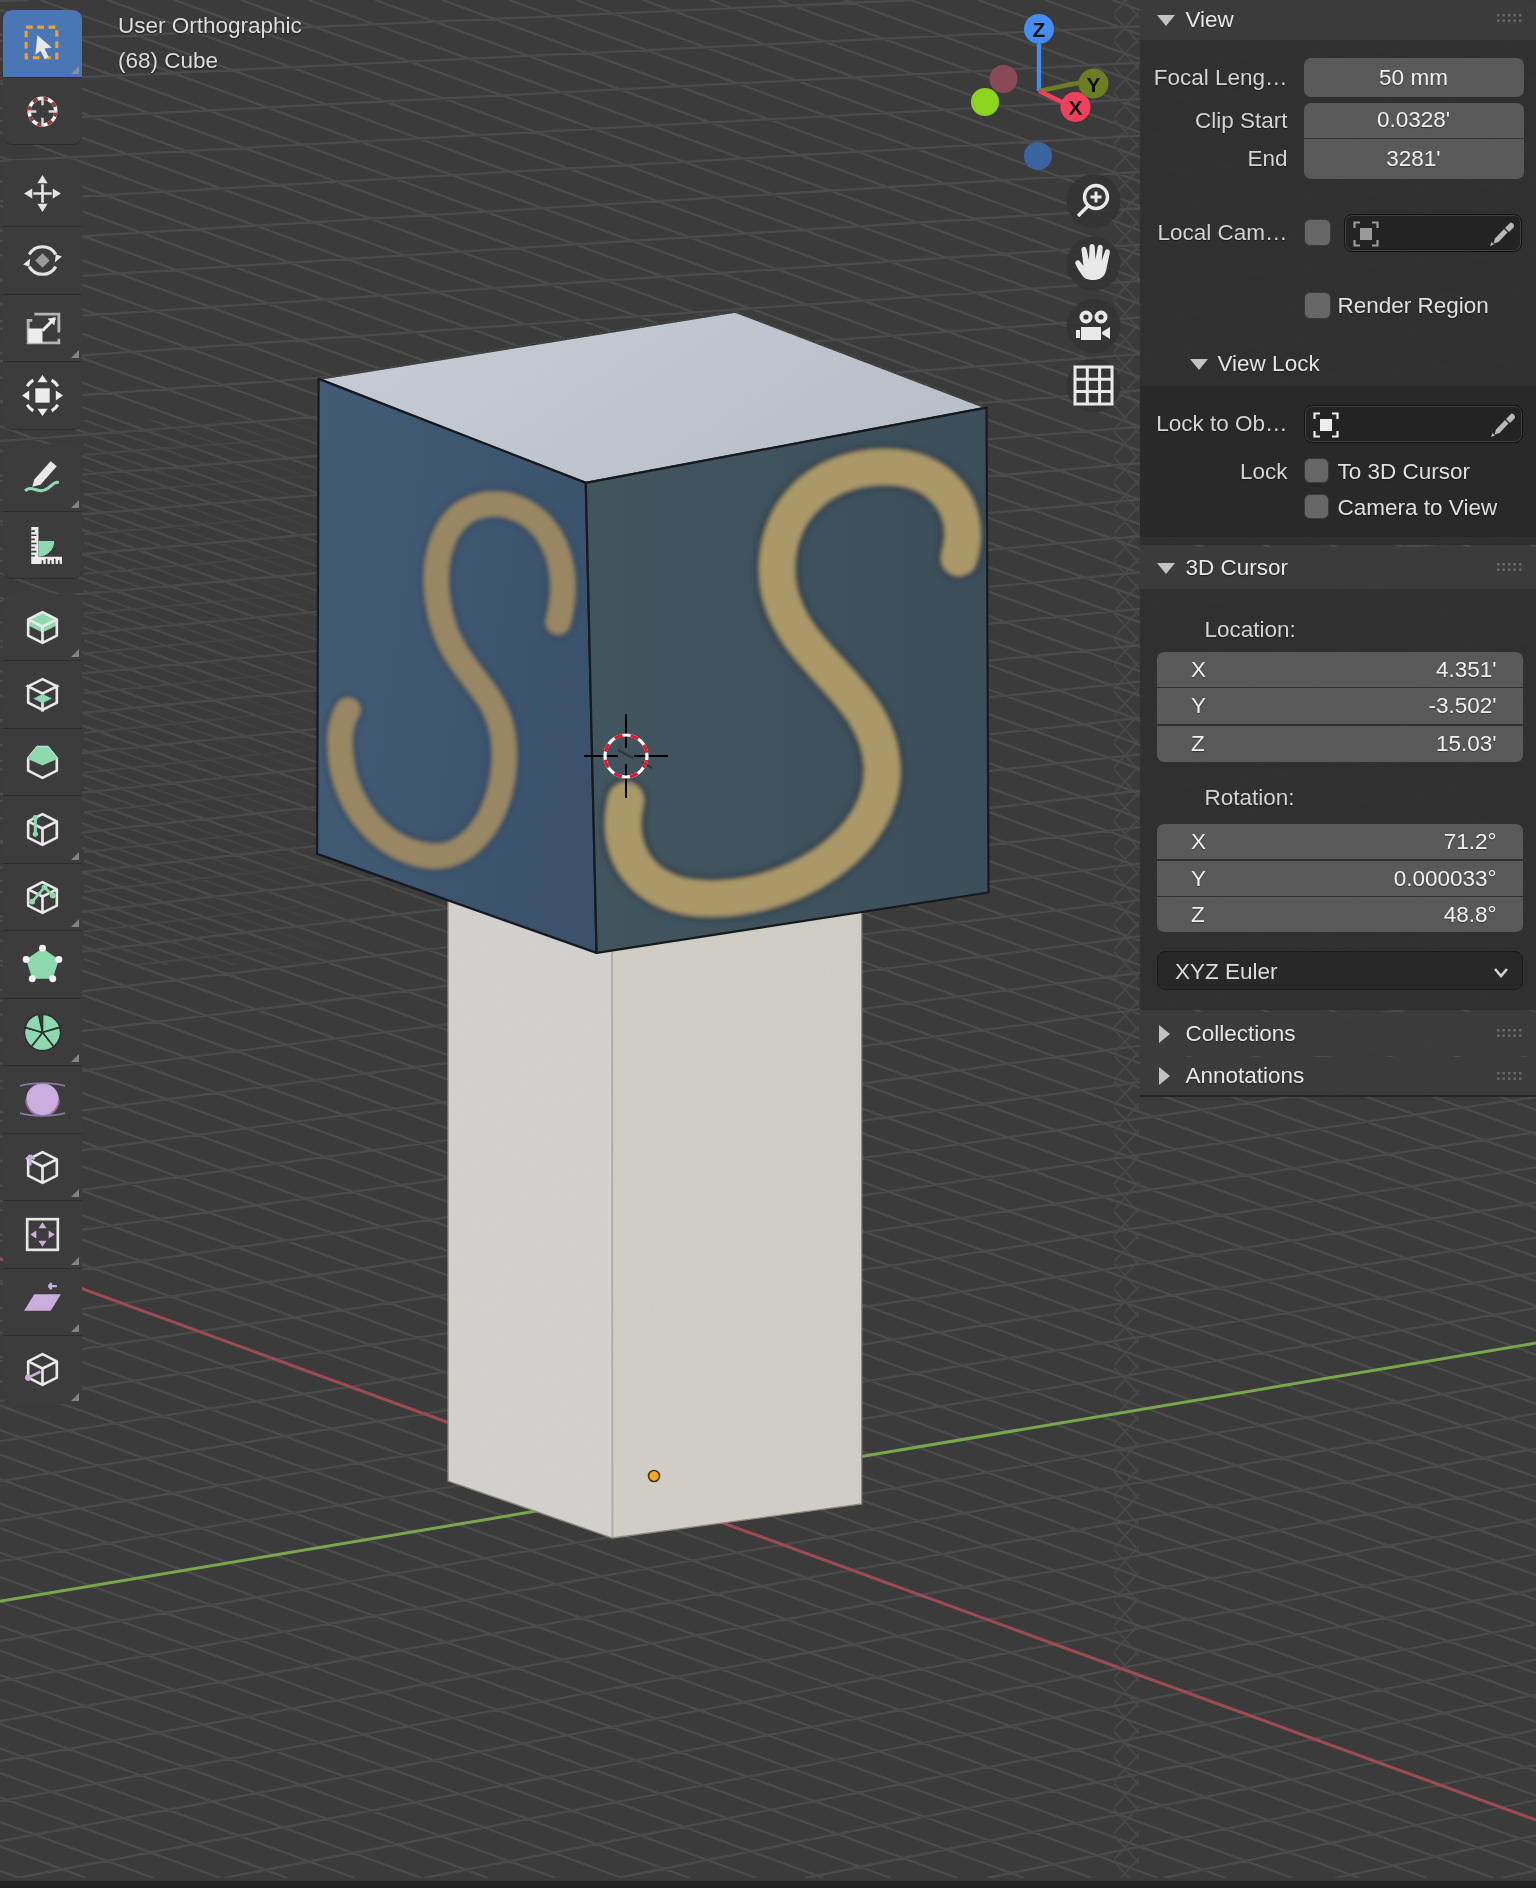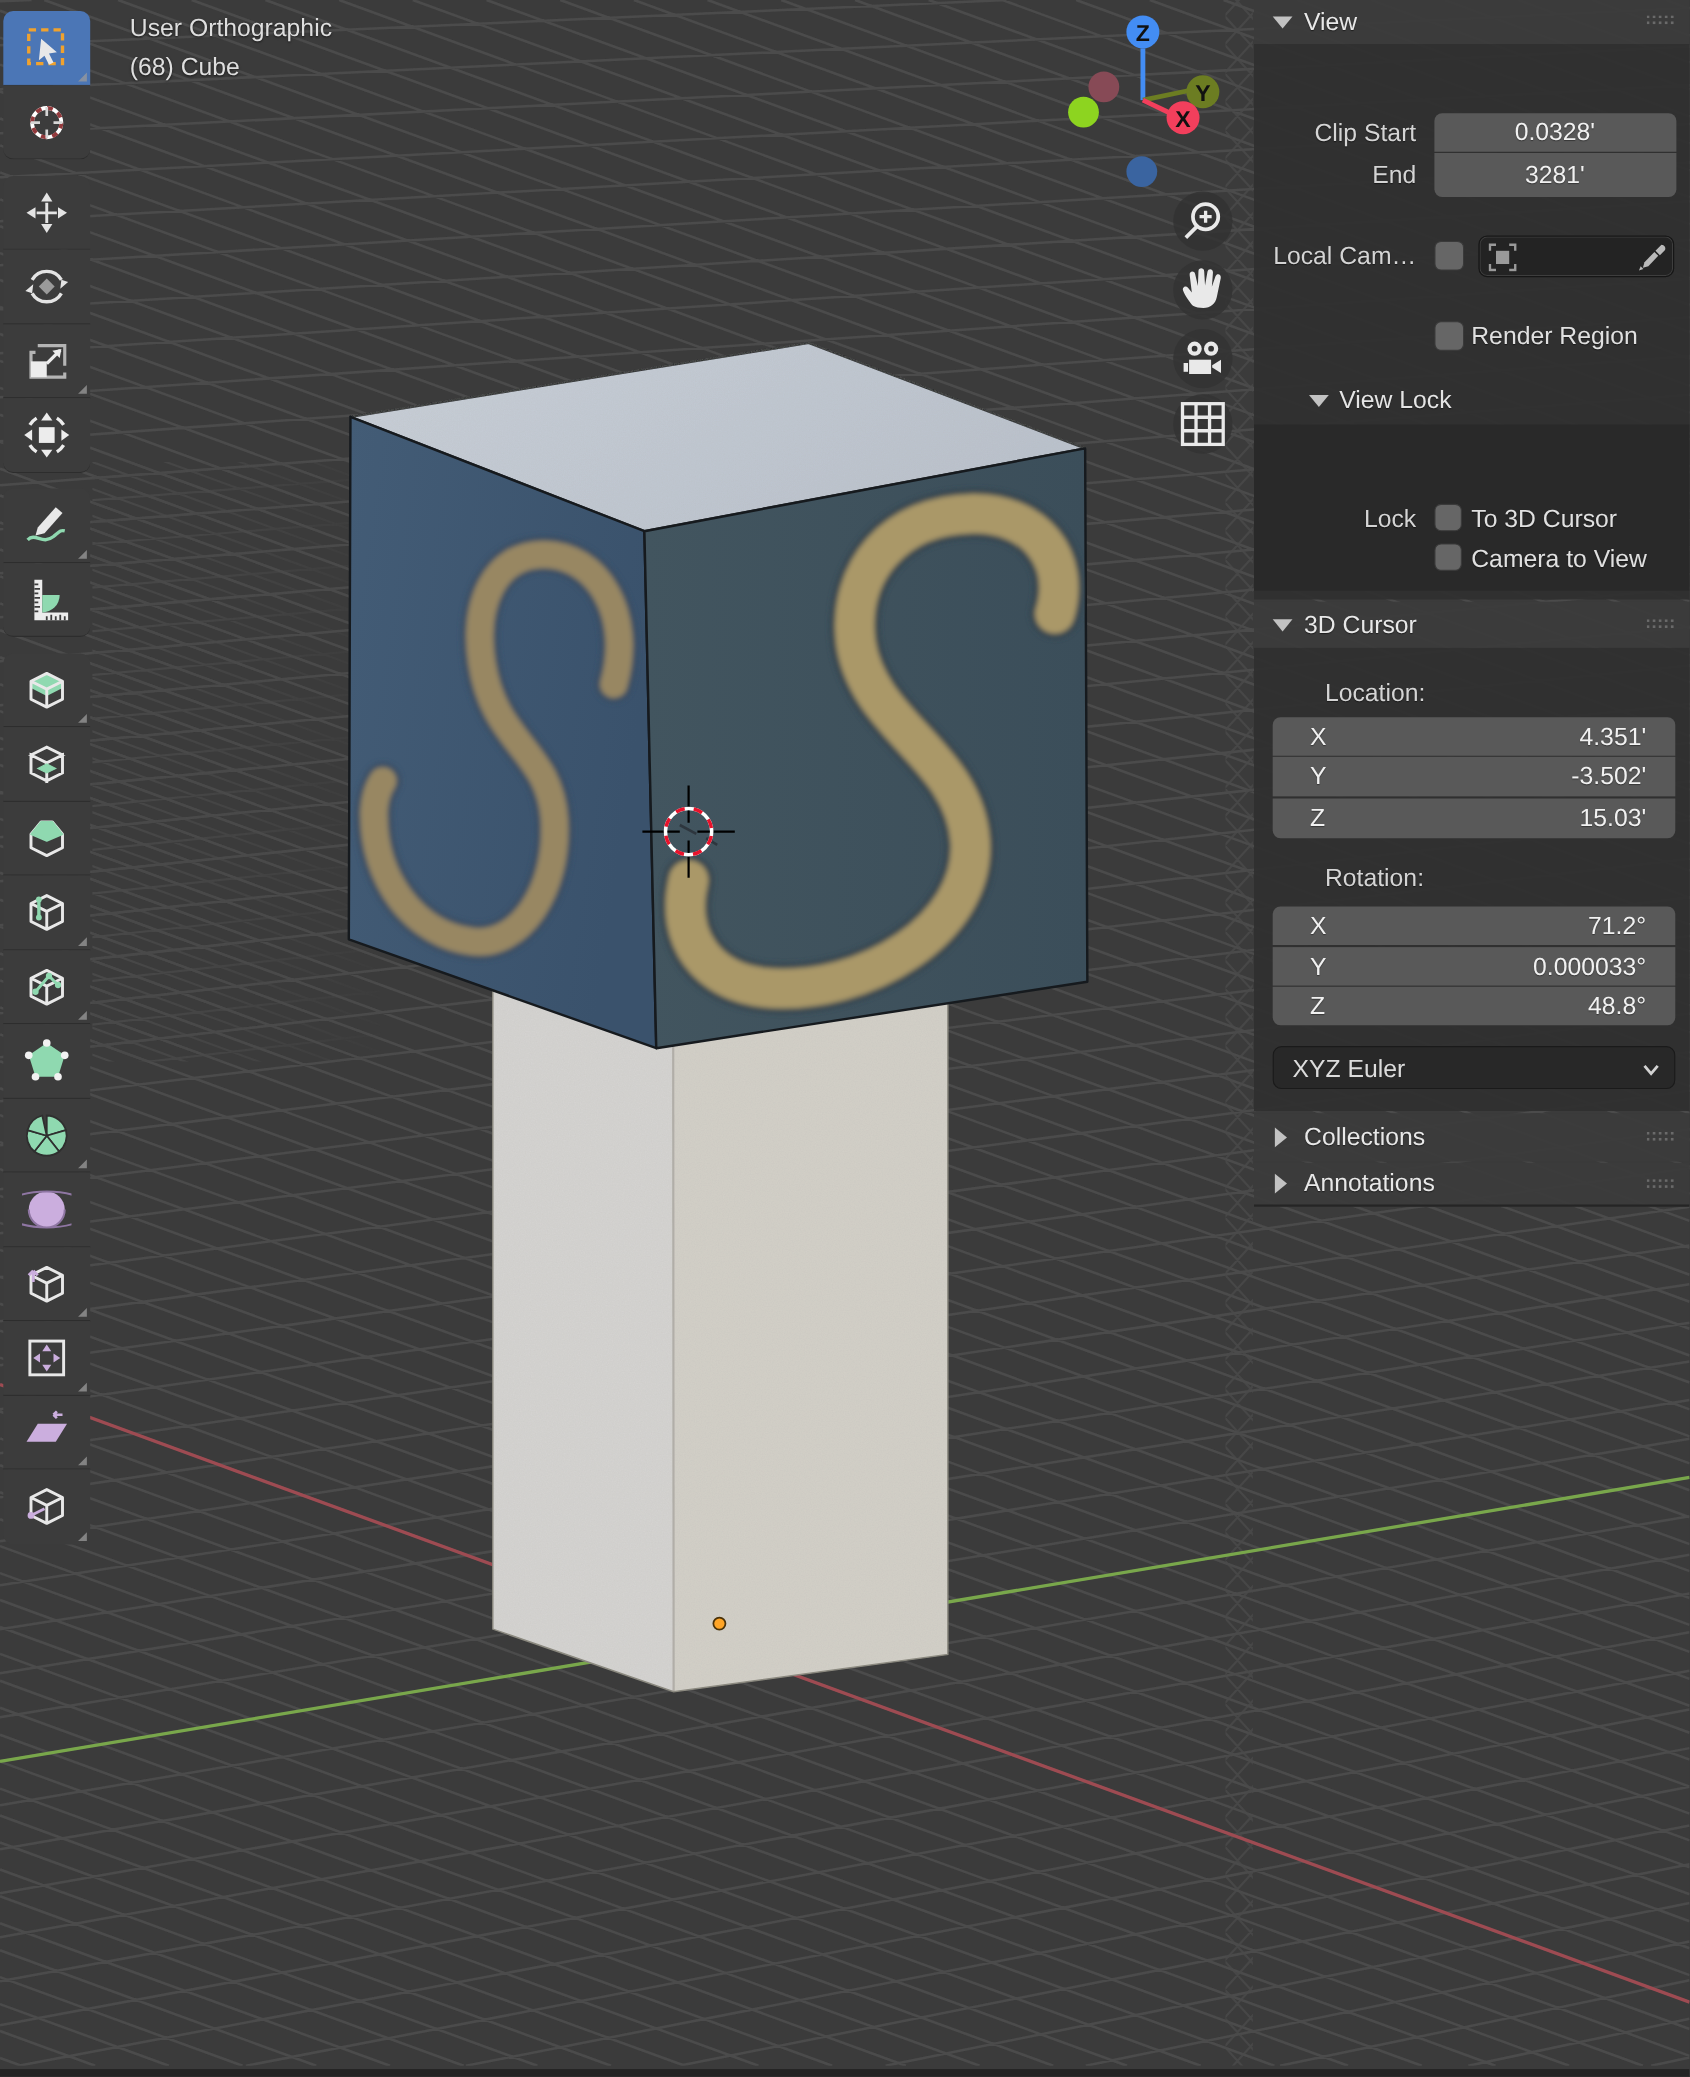--- a/index.html
+++ b/index.html
@@ -388,20 +388,24 @@
           <rect x="16.5" y="0.0" width="2.4" height="2.4" fill="#6a6a6a"></rect>
           <rect x="22.0" y="0.0" width="2.4" height="2.4" fill="#6a6a6a"></rect>
           <rect x="0.0" y="5.5" width="2.4" height="2.4" fill="#6a6a6a"></rect>
           <rect x="5.5" y="5.5" width="2.4" height="2.4" fill="#6a6a6a"></rect>
           <rect x="11.0" y="5.5" width="2.4" height="2.4" fill="#6a6a6a"></rect>
           <rect x="16.5" y="5.5" width="2.4" height="2.4" fill="#6a6a6a"></rect>
           <rect x="22.0" y="5.5" width="2.4" height="2.4" fill="#6a6a6a"></rect>
         </svg>
       </div>
   <div class="pbody" style="top:40px;height:505px"></div>
+  <div class="row" style="top:57.5px">
+        <span class="lbl" style="line-height:39px">Focal Leng…</span>
+        <span class="field" style="height:39px;line-height:39px;border-radius:7px">50 mm</span>
+      </div>
   <div class="row" style="top:103px">
         <span class="lbl" style="line-height:35px">Clip Start</span>
         <span class="field" style="height:34.5px;line-height:34.5px;border-radius:7px 7px 0 0">0.0328'</span>
       </div>
   <div class="row" style="top:138.8px">
         <span class="lbl" style="line-height:40px">End</span>
         <span class="field" style="height:40px;line-height:40px;border-radius:0 0 7px 7px">3281'</span>
       </div>
   <div class="row" style="top:214.4px">
         <span class="lbl" style="line-height:38px">Local Cam…</span>
@@ -421,20 +425,35 @@
       </div>
   <div class="row" style="top:291.9px">
         <span class="cb"></span>
         <span class="cblbl">Render Region</span>
       </div>
   <div class="row" style="top:351px;height:30px">
         <span class="tridown" style="left:50px;top:8px;margin-top:0"></span>
         <span style="position:absolute;left:78px;font-size:22.5px;color:#e4e4e4;text-shadow:0 1px 1px rgba(0,0,0,0.5)">View Lock</span>
       </div>
   <div class="subpanel" style="top:385.5px;height:151.3px"></div>
+  <div class="row" style="top:404.8px">
+        <span class="lbl" style="line-height:38.6px">Lock to Ob…</span>
+    <span class="objfield" style="left:164px;width:219.5px"><svg width="26" height="26" viewBox="0 0 26 26" style="margin:6px 0 0 8px">
+            <g stroke="#ededed" stroke-width="2.2" fill="none">
+              <path d="M1.5 7 V1.5 H7 M19 1.5 H24.5 V7 M24.5 19 V24.5 H19 M7 24.5 H1.5 V19"></path>
+            </g>
+            <rect x="7" y="7" width="12" height="12" fill="#ededed"></rect>
+          </svg><svg class="eyed" width="26" height="26" viewBox="0 0 26 26">
+            <g fill="#b9b9b9">
+              <path d="M21.5 1.5 a3.4 3.4 0 0 1 3 5 l-4.5 4.5 -4 -4 4.5 -4.5 z"></path>
+              <path d="M15 8 l3.5 3.5 -9 9.5 -5 1.5 1.5 -5 z"></path>
+              <path d="M2.5 21 l2.5 2.5 -4 1.5 z"></path>
+            </g>
+          </svg></span>
+      </div>
   <div class="row" style="top:458.2px">
         <span class="lbl" style="line-height:28px">Lock</span>
         <span class="cb" style="width:25px;height:25px"></span>
         <span class="cblbl">To 3D Cursor</span>
       </div>
   <div class="row" style="top:493.8px">
         <span class="cb" style="width:25px;height:25px"></span>
         <span class="cblbl">Camera to View</span>
       </div>
 

